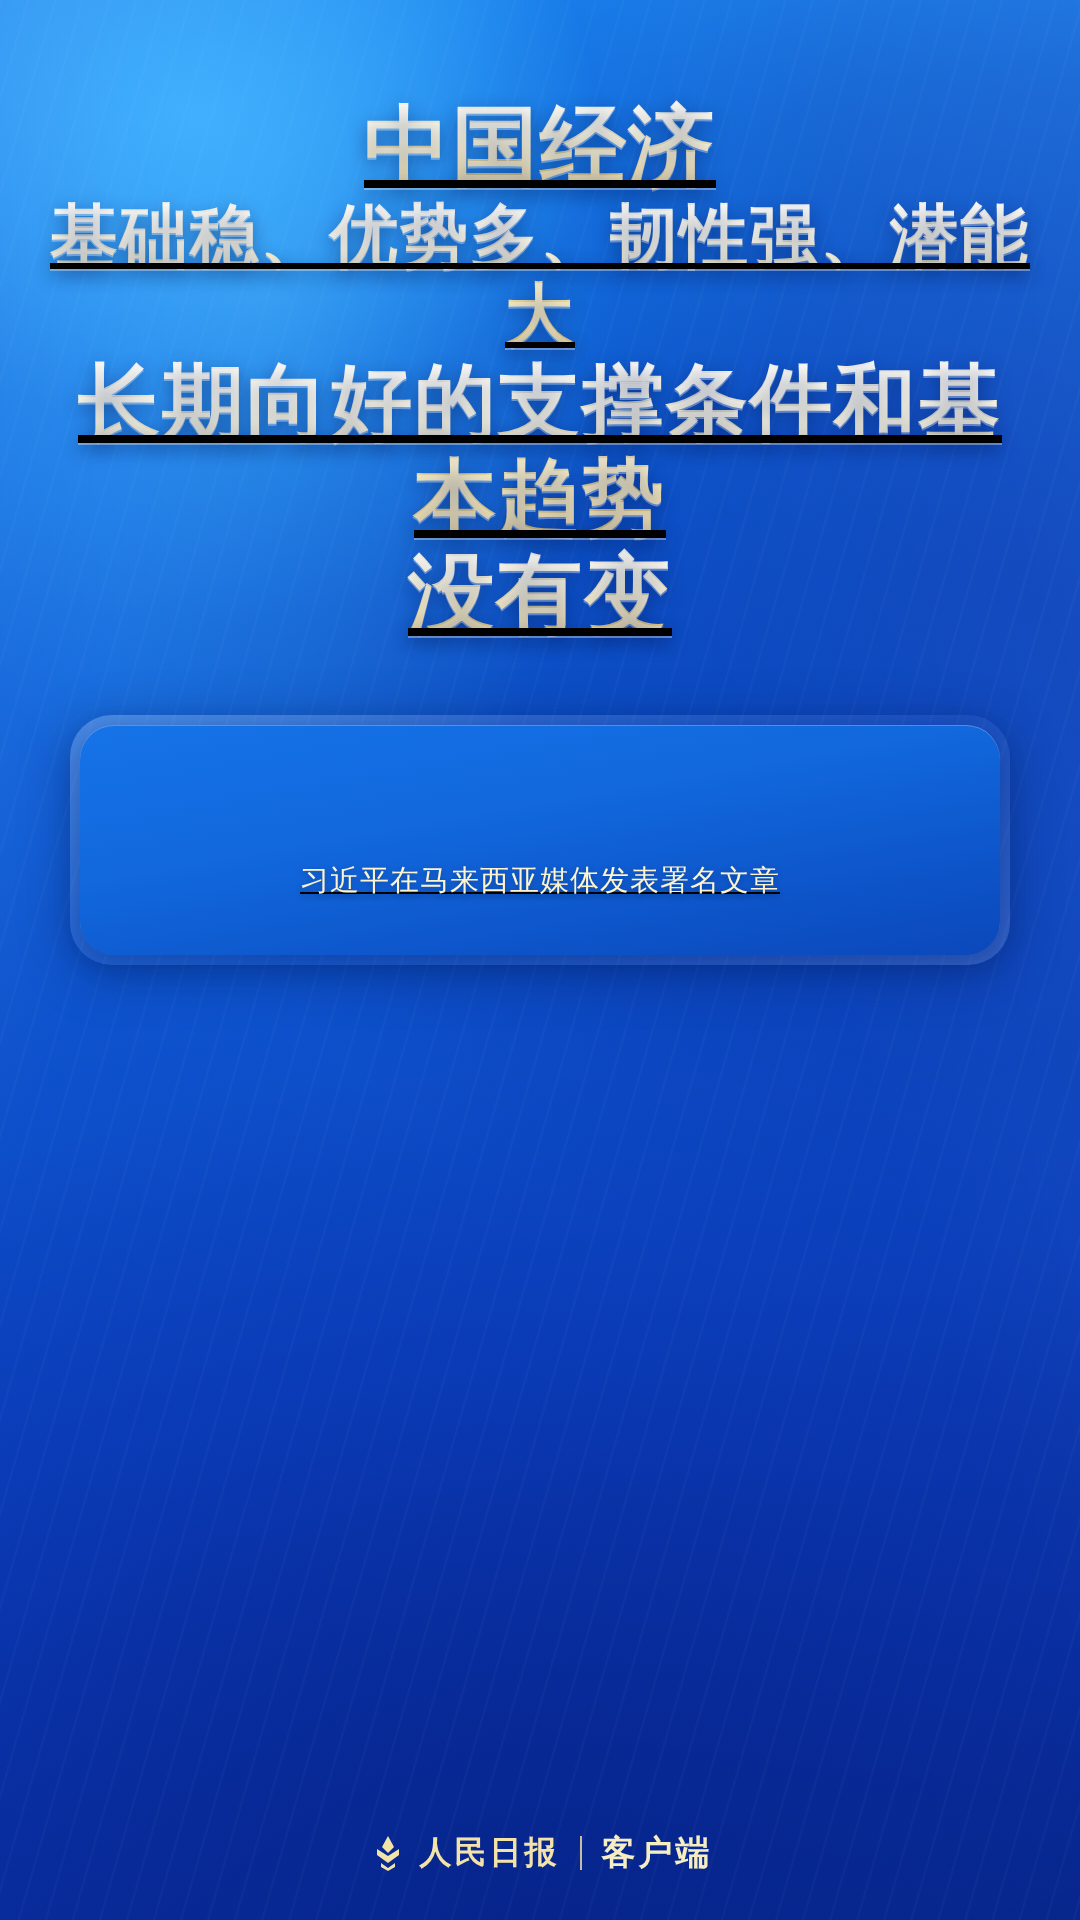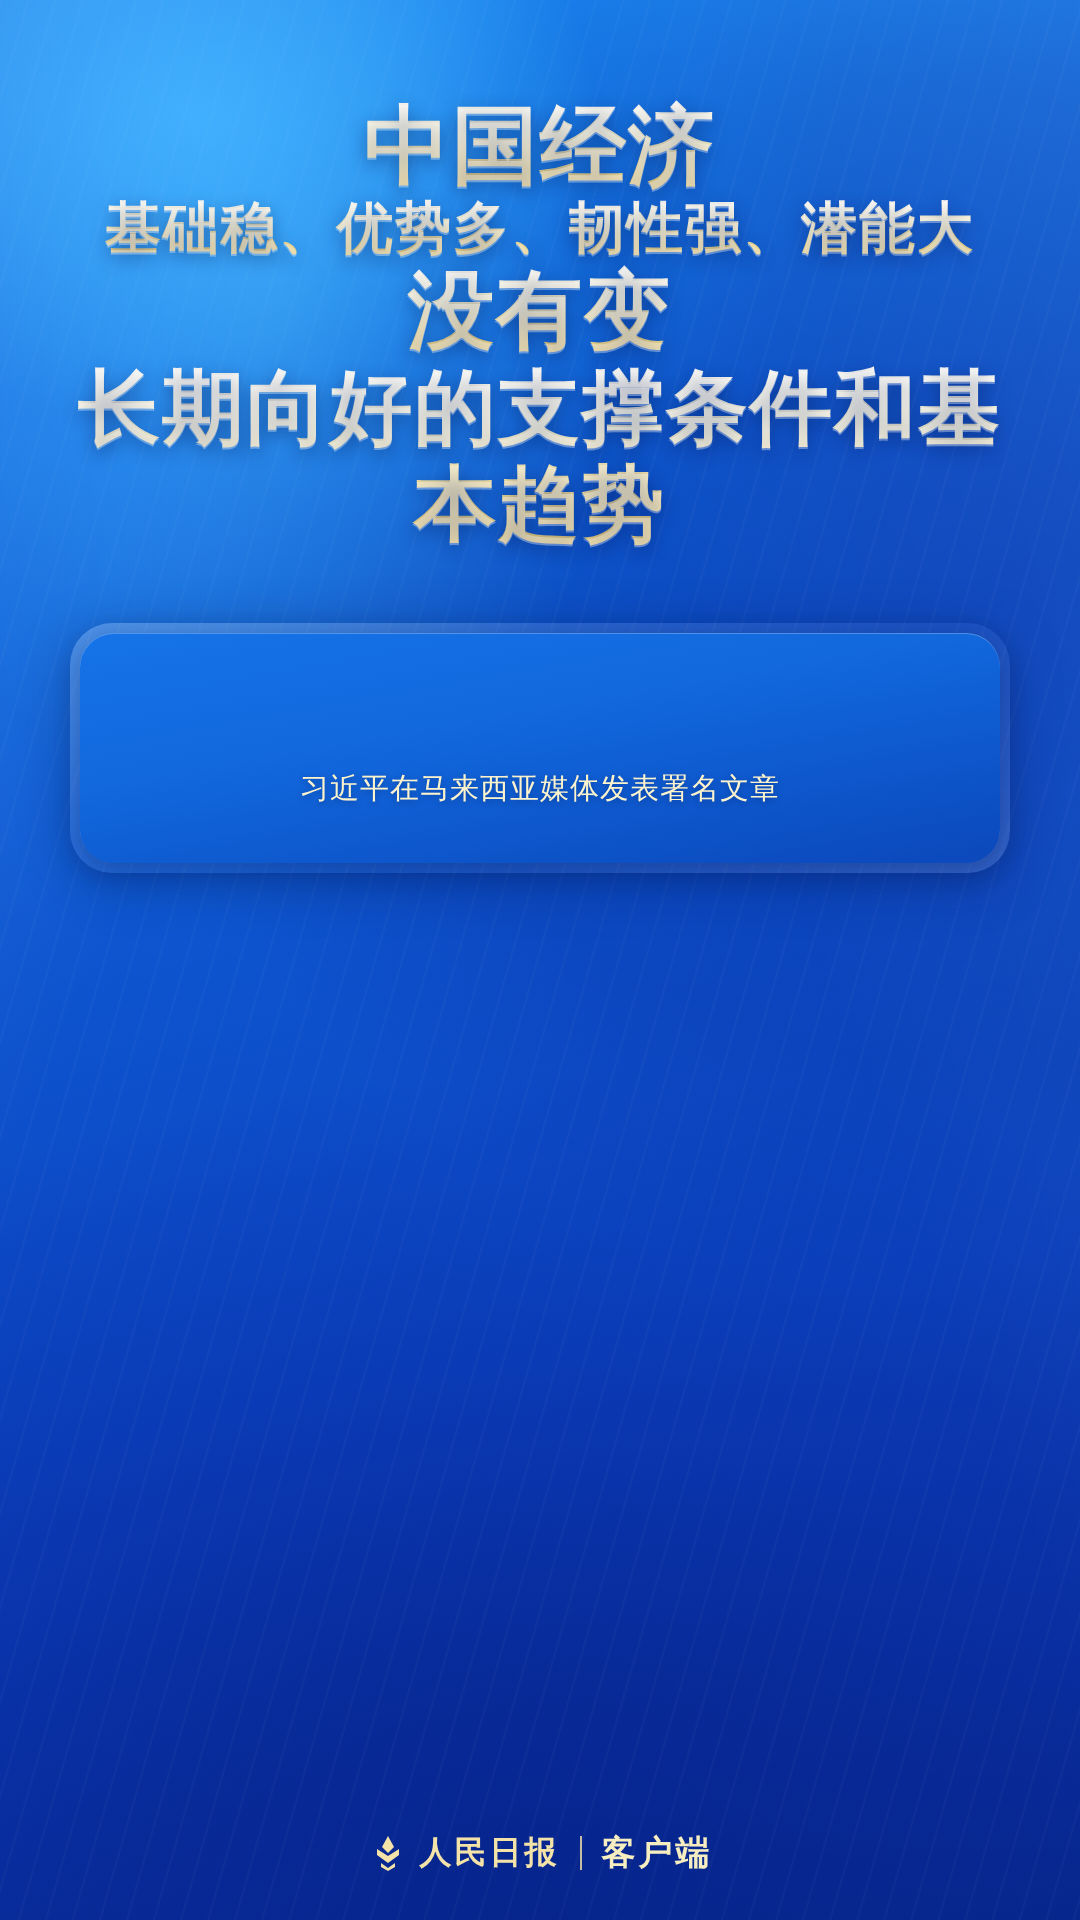--- a/index.html
+++ b/index.html
@@ -34,21 +34,21 @@
     content: "";
     position: absolute;
     left: -10%;
     top: -20%;
     width: 70%;
     height: 70%;
     background: radial-gradient(ellipse at center, rgba(90,200,255,0.35) 0%, rgba(90,200,255,0.0) 65%);
     pointer-events: none;
   }
 
-  .layer { position: relative; z-index: 3; }
+  .layer { position: relative; z-index: 3; text-decoration: underline; }
 
   
   .headline {
     padding: 96px 40px 0 40px;
     text-align: center;
   }
   .headline .line {
     display: block;
     font-family: "Liberation Sans", "DejaVu Sans", sans-serif;
     font-weight: 700;
@@ -57,21 +57,21 @@
     line-height: 1.16;
     text-shadow:
       0 2px 0 rgba(255,255,255,0.35),
       0 6px 18px rgba(0,20,80,0.45);
     background: linear-gradient(180deg, #ffffff 0%, #fdf6d2 38%, #f3dd95 72%, #e9cc77 100%);
     -webkit-background-clip: text;
     background-clip: text;
     color: transparent;
   }
   .headline .l1 { font-size: 86px; }
-  .headline .l2 { font-size: 56px; }
+  .headline .l2 { font-size: 68px; }
   .headline .l3 { font-size: 82px; }
   .headline .l4 { font-size: 86px; }
 
   
   .card-wrap {
     margin: 72px auto 0 auto;
     width: 920px;
     border-radius: 42px;
     padding: 10px;
     background: linear-gradient(160deg, rgba(255,255,255,0.22), rgba(255,255,255,0.04) 55%, rgba(255,255,255,0.14));
@@ -144,22 +144,22 @@
   }
 </style>
 </head>
 <body>
 
 <div id="poster">
 
   <div class="layer headline">
     <span class="line l1">中国经济</span>
     <span class="line l2">基础稳、优势多、韧性强、潜能大</span>
+    <span class="line l3">长期向好的支撑条件和基本趋势</span>
     <span class="line l4">没有变</span>
-    <span class="line l3">长期向好的支撑条件和基本趋势</span>
   </div>
 
   <div class="layer card-wrap">
     <div class="card">
       <div class="meta">
         <div class="source">习近平在马来西亚媒体发表署名文章</div>
       </div>
     </div>
   </div>
 

